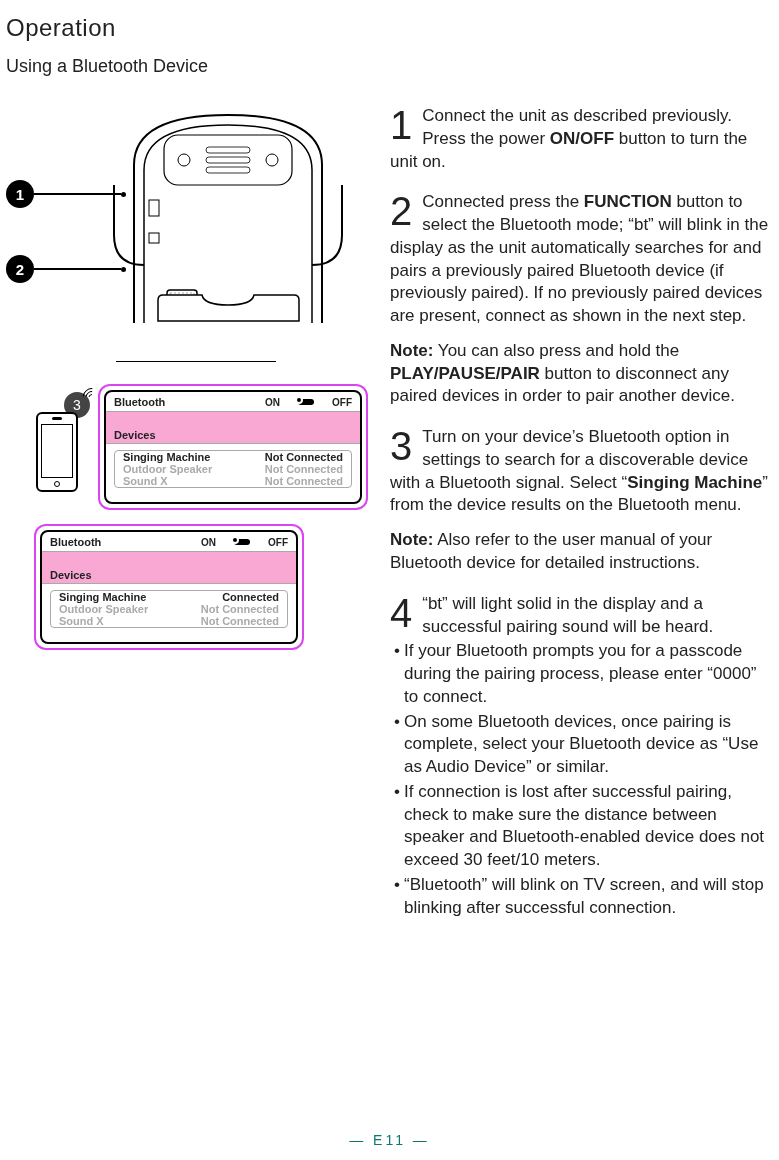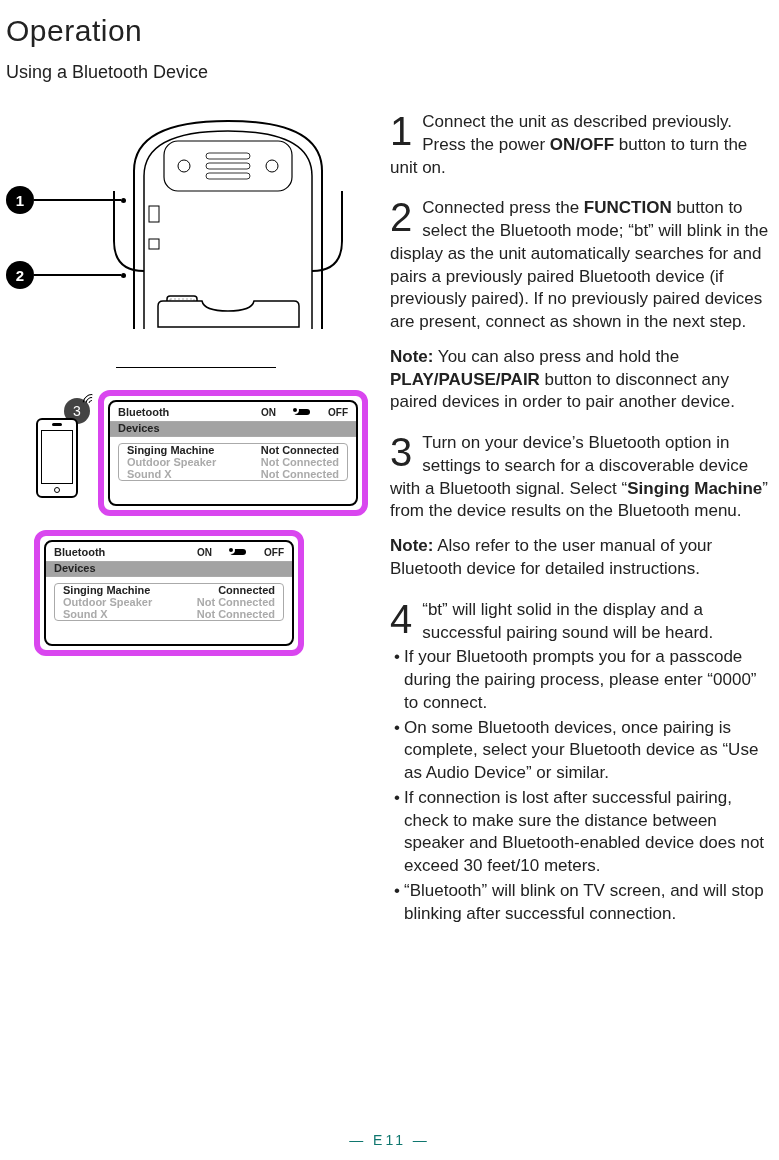--- a/index.html
+++ b/index.html
@@ -6,21 +6,21 @@
   body {
     width: 779px;
     height: 1160px;
     font-family: "Segoe UI", "Helvetica Neue", Arial, sans-serif;
     color: #222;
     background: #fff;
     padding: 14px 0 0 0;
     position: relative;
   }
   .page-title {
-    font-size: 30px;
+    font-size: 24px;
     font-weight: 400;
     margin-left: 6px;
     margin-bottom: 14px;
     letter-spacing: 0.5px;
   }
   .section-title {
     font-size: 18px;
     font-weight: 400;
     margin-left: 6px;
     margin-bottom: 28px;
@@ -85,43 +85,43 @@
     height: 1px;
     background: #000;
     width: 160px;
     margin: 26px auto 22px auto;
   }
 
   
   .bt-area { position: relative; height: 330px; width: 370px; }
   .bt-panel {
     position: absolute;
-    border: 6px solid #d946ef;
+    border: 2px solid #d946ef;
     border-radius: 12px;
     background: #fff;
   }
   .bt-panel-inner {
     border: 2px solid #000;
     border-radius: 8px;
     position: absolute;
     left: 4px; right: 4px; top: 4px; bottom: 4px;
     overflow: hidden;
   }
   .bt-device-list .dl-row {
     display: flex; justify-content: space-between;
     padding: 0 8px;
   }
   .bt-header-row {
     display: flex; justify-content: space-between; align-items: center;
     padding: 4px 8px 3px 8px;
     font-weight: 700;
   }
   .bt-sub {
-    background: #a3a3a3;
-    padding: 0 8px 2px 8px;
+    background: #f9a8d4;
+    padding: 17px 8px 2px 8px;
     border-top: 1px solid #aaa;
     border-bottom: 1px solid #aaa;
     font-weight: 700;
   }
   .bt-list-wrap {
     margin: 6px 8px 6px 8px;
     border: 1px solid #aaa;
     border-radius: 4px;
   }
   .dl-row { font-weight: 700; }

